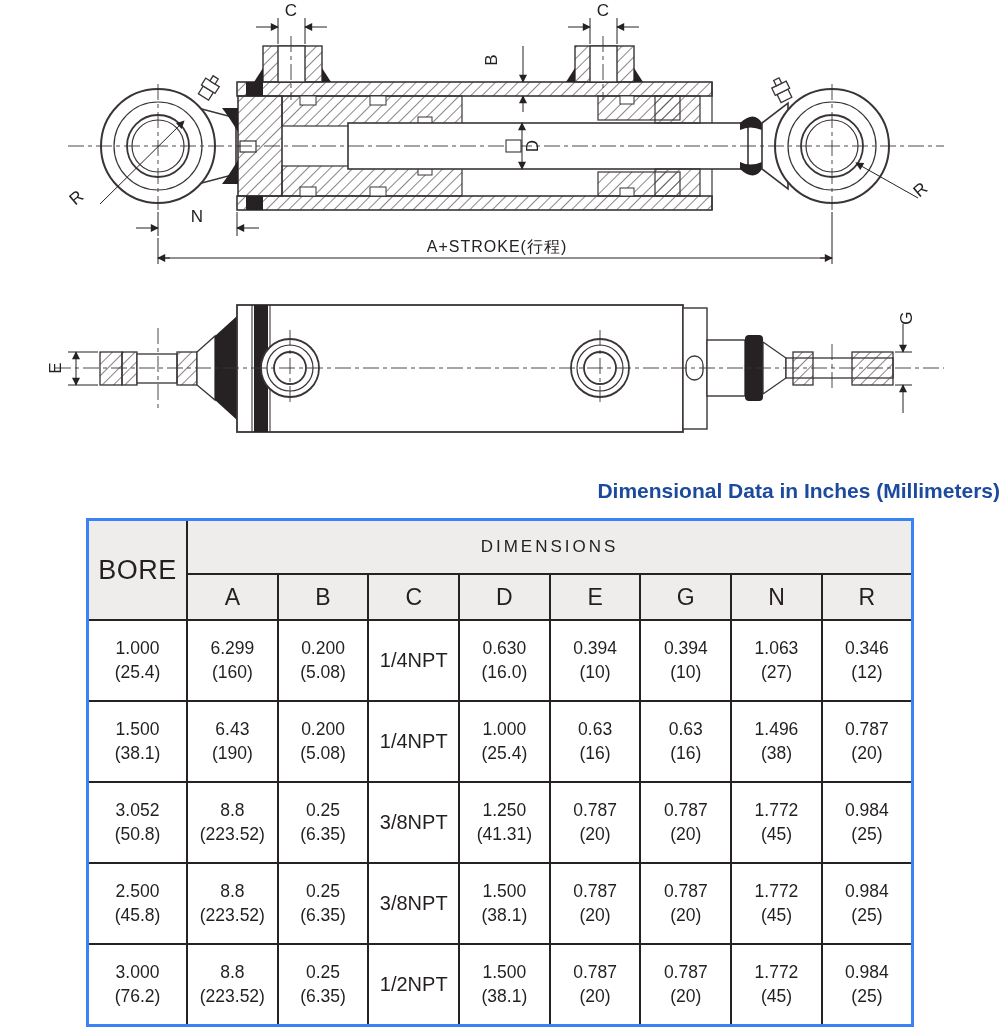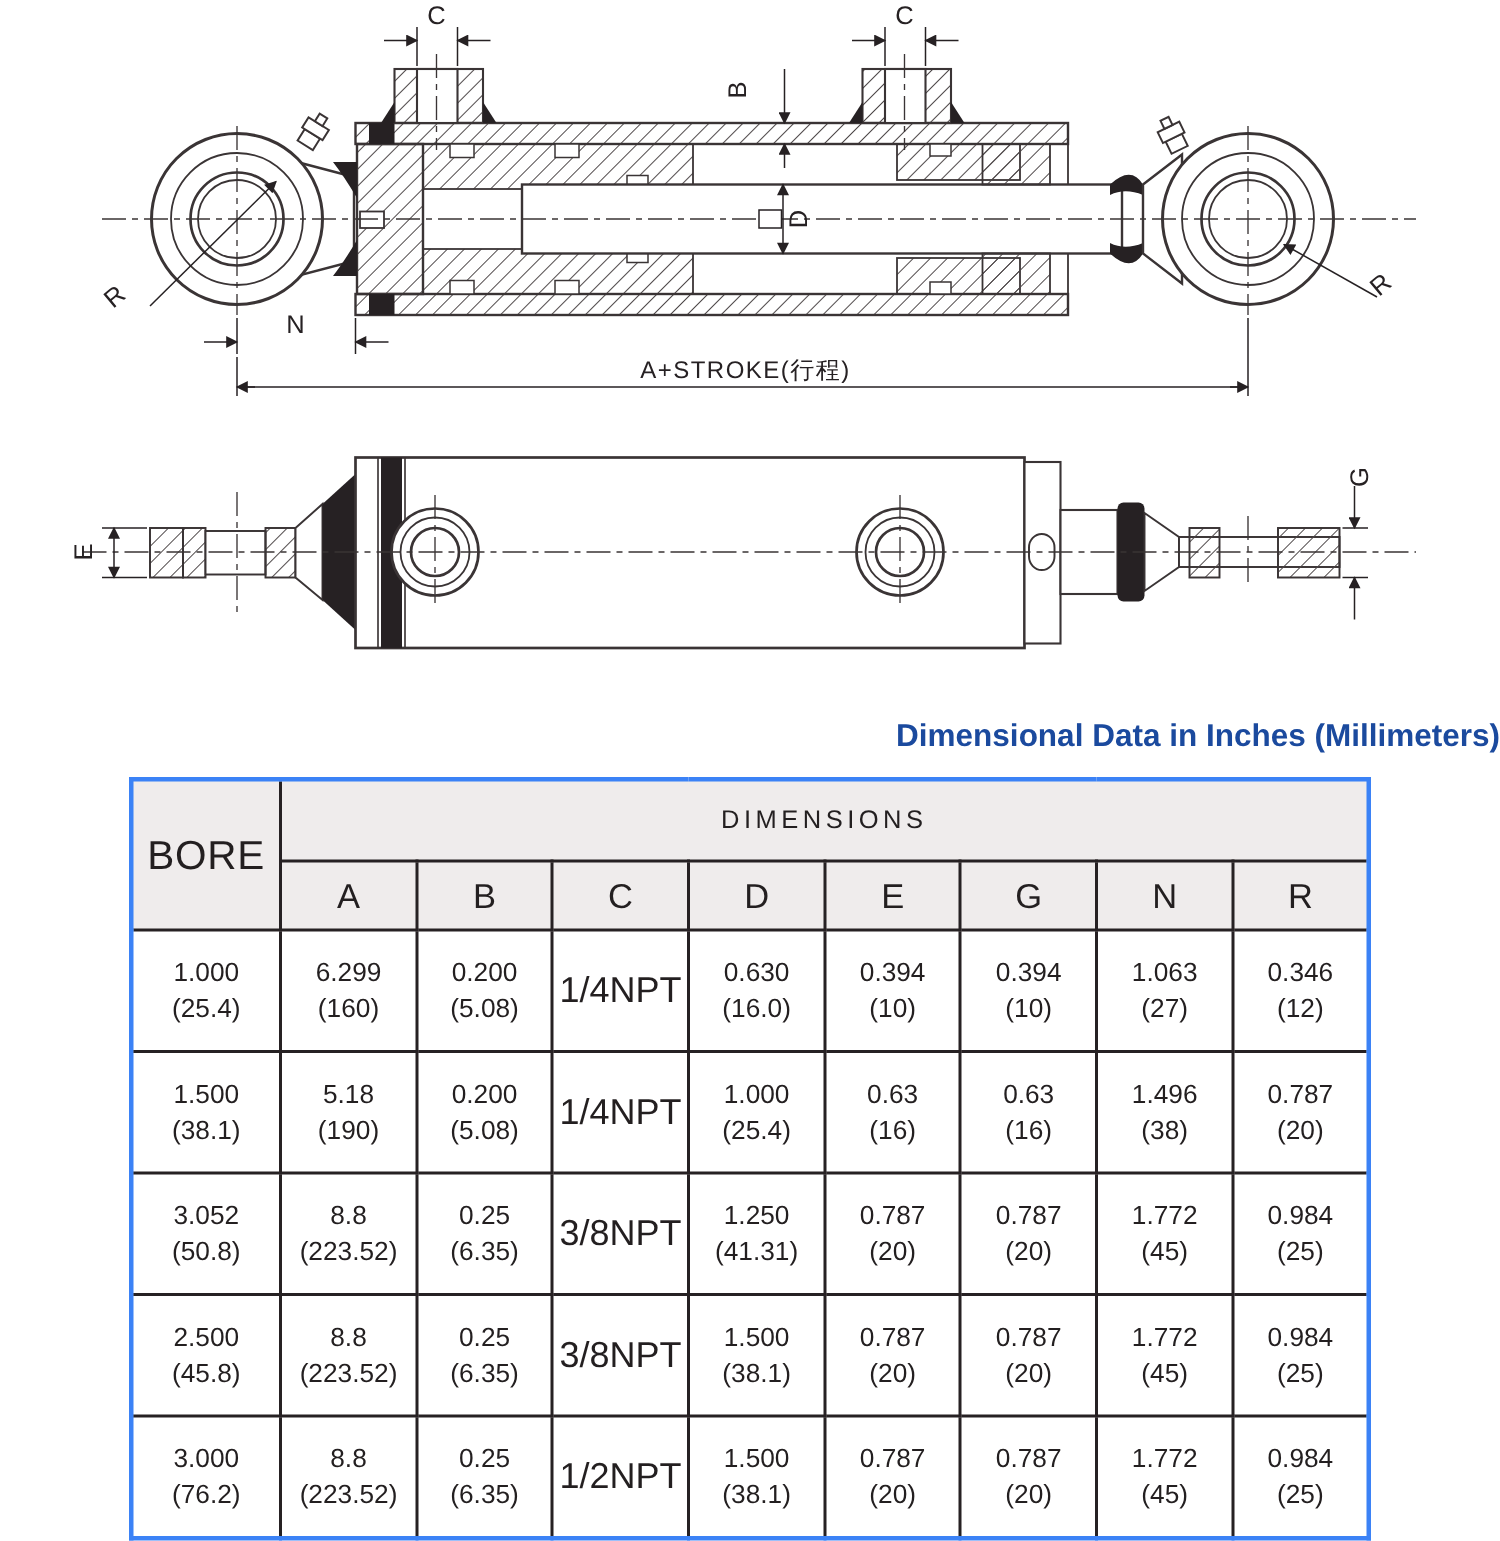--- a/index.html
+++ b/index.html
@@ -30,21 +30,21 @@
     text-align:center;
     vertical-align:middle;
     padding:0;
   }
   .dim-table thead th{background:#efecec;font-weight:normal;}
   th.bore-h{width:97px;font-size:27px;letter-spacing:0.5px;}
   th.dims-h{height:52px;font-size:17px;letter-spacing:3px;}
   th.col-h{height:44px;font-size:23px;}
   .dim-table tbody td{height:79px;font-size:17.5px;line-height:1.32;background:#fff;}
   .cellline{display:block;}
-  .single-line{font-size:24px;}
+  .single-line{font-size:20px;}
 </style>
 </head>
 <body>
 <div class="page">
 
 <div class="drawing-wrap">
 <svg width="1000" height="470" viewBox="0 0 1000 470">
   <defs>
     <pattern id="hat" width="8" height="8" patternUnits="userSpaceOnUse" patternTransform="rotate(45)">
       <line x1="0" y1="0" x2="0" y2="8" stroke="#4a4445" stroke-width="1.3"></line>
@@ -292,21 +292,21 @@
             <span class="cellline">0.346</span>
             <span class="cellline">(12)</span>
           </td>
         </tr>
         <tr>
           <td>
             <span class="cellline">1.500</span>
             <span class="cellline">(38.1)</span>
           </td>
           <td>
-            <span class="cellline">5.18</span>
+            <span class="cellline">6.43</span>
             <span class="cellline">(190)</span>
           </td>
           <td>
             <span class="cellline">0.200</span>
             <span class="cellline">(5.08)</span>
           </td>
           <td>
             <span class="cellline single-line">1/4NPT</span>
           </td>
           <td>

